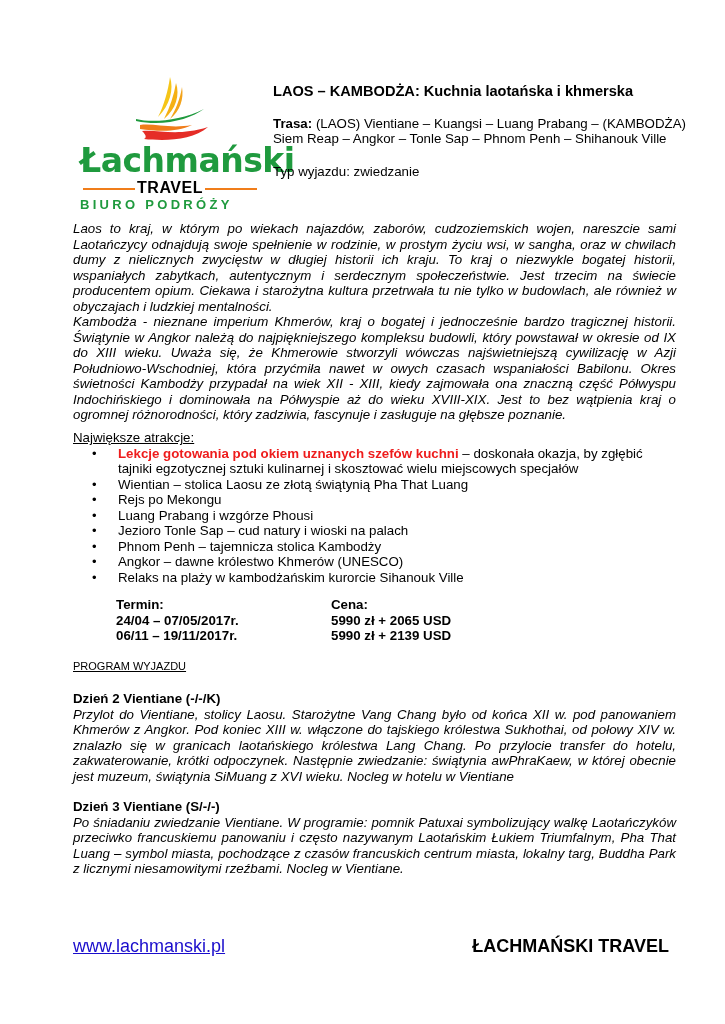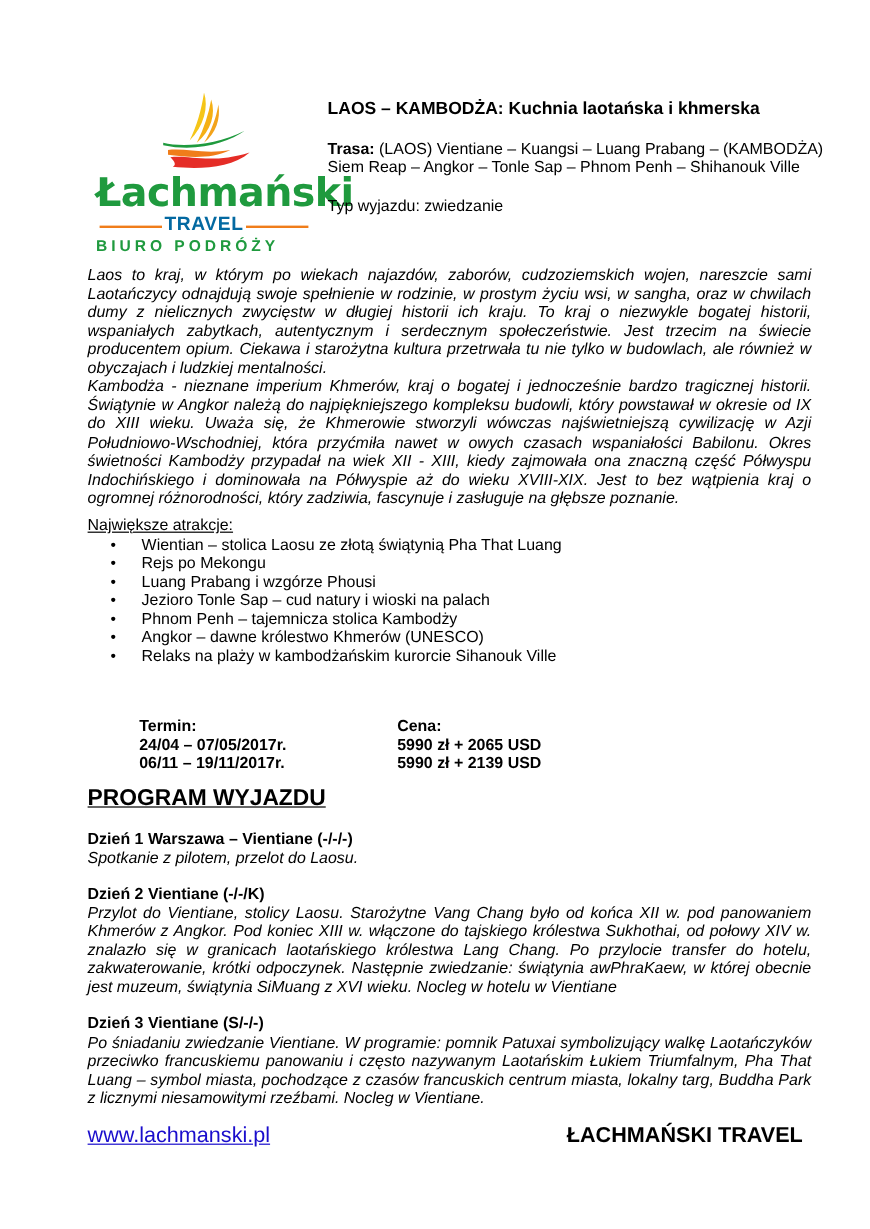--- a/index.html
+++ b/index.html
@@ -11,21 +11,21 @@
   .logo { position: absolute; left: 80px; top: 75px; width: 180px; height: 140px; }
   .logo svg { position: absolute; left: 50px; top: 0; }
   .logo-name { position: absolute; left: 0; top: 66px; width: 180px; text-align: center;
                font-family: "DejaVu Sans", sans-serif; font-weight: bold; font-size: 33px;
                color: #1f9a3e; letter-spacing: -0.5px; line-height: 40px; }
   .logo-travel-row { position: absolute; left: 3px; top: 104px; width: 174px; height: 18px; }
   .logo-line { position: absolute; top: 9px; height: 2px; background: #f07d1a; }
   .logo-line.l { left: 0; width: 52px; }
   .logo-line.r { right: 0; width: 52px; }
   .logo-travel { position: absolute; left: 0; right: 0; top: 0; text-align: center;
-                 font-weight: bold; font-size: 16px; color: #0369a1; line-height: 18px; letter-spacing: 0.5px; }
+                 font-weight: bold; font-size: 16px; color: #000000; line-height: 18px; letter-spacing: 0.5px; }
   .logo-sub { position: absolute; left: 0; top: 124px; width: 180px; 
               font-size: 13px; color: #1f9a3e; letter-spacing: 3.3px; line-height: 12px; font-weight: bold; }
 
   
   .hdr { position: absolute; left: 273px; top: 84px; width: 420px; font-size: 13.3px; line-height: 15.5px; }
   .hdr-title { font-weight: bold; font-size: 14.6px; margin: 0 0 16px 0; }
   .hdr-route { margin: 0 0 17px 0; }
   .hdr-route b { font-weight: bold; }
 
   
@@ -38,21 +38,21 @@
   .attr-list { list-style: none; margin: 0; padding: 0 0 0 45px; }
   .attr-list li { position: relative; margin: 0; }
   .attr-list li::before { content: "\2022"; position: absolute; left: -26px; top: 0; font-size: 13px; }
   .hl { color: #ee1c1c; font-weight: bold; }
 
   .dates { position: absolute; left: 116px; top: 597px; width: 400px; font-size: 13.3px; line-height: 15.5px; font-weight: bold; }
   .dates .col { position: absolute; top: 0; }
   .dates .col.c2 { left: 215px; }
 
   .program { top: 657px; }
-  .prog-title { font-weight: bold; font-size: 19px; text-decoration: underline; margin: 0 0 16px 0; line-height: 18px; }
+  .prog-title { font-weight: normal; font-size: 11px; text-decoration: underline; margin: 0 0 16px 0; line-height: 18px; }
   .day { margin: 0 0 15px 0; }
   .day-title { font-weight: bold; margin: 0; }
 
   .footer { position: absolute; left: 73px; top: 938px; width: 600px; font-size: 18px; line-height: 16px; }
   .footer a { color: #1a0dcc; text-decoration: underline; }
   .footer .brand { position: absolute; right: 4px; top: 0; font-weight: bold; }
 </style>
 </head>
 <body>
 
@@ -90,20 +90,21 @@
   </div>
 
   <div class="content intro">
     <p class="just">Laos to kraj, w którym po wiekach najazdów, zaborów, cudzoziemskich wojen, nareszcie sami Laotańczycy odnajdują swoje spełnienie w rodzinie, w prostym życiu wsi, w sangha, oraz w chwilach dumy z nielicznych zwycięstw w długiej historii ich kraju. To kraj o niezwykle bogatej historii, wspaniałych zabytkach, autentycznym i serdecznym społeczeństwie. Jest trzecim na świecie producentem opium. Ciekawa i starożytna kultura przetrwała tu nie tylko w budowlach, ale również w obyczajach i ludzkiej mentalności.</p>
     <p class="just">Kambodża - nieznane imperium Khmerów, kraj o bogatej i jednocześnie bardzo tragicznej historii. Świątynie w Angkor należą do najpiękniejszego kompleksu budowli, który powstawał w okresie od IX do XIII wieku. Uważa się, że Khmerowie stworzyli wówczas najświetniejszą cywilizację w Azji Południowo-Wschodniej, która przyćmiła nawet w owych czasach wspaniałości Babilonu. Okres świetności Kambodży przypadał na wiek XII - XIII, kiedy zajmowała ona znaczną część Półwyspu Indochińskiego i dominowała na Półwyspie aż do wieku XVIII-XIX. Jest to bez wątpienia kraj o ogromnej różnorodności, który zadziwia, fascynuje i zasługuje na głębsze poznanie.</p>
   </div>
 
   <div class="content attractions">
     <p class="attr-head">Największe atrakcje:</p>
     <ul class="attr-list">
+      <li><span class="hl">Lekcje gotowania pod okiem uznanych szefów kuchni</span><span> – doskonała okazja, by zgłębić tajniki egzotycznej sztuki kulinarnej i skosztować wielu miejscowych specjałów</span></li>
       <li>Wientian – stolica Laosu ze złotą świątynią Pha That Luang</li>
       <li>Rejs po Mekongu</li>
       <li>Luang Prabang i wzgórze Phousi</li>
       <li>Jezioro Tonle Sap – cud natury i wioski na palach</li>
       <li>Phnom Penh – tajemnicza stolica Kambodży</li>
       <li>Angkor – dawne królestwo Khmerów (UNESCO)</li>
       <li>Relaks na plaży w kambodżańskim kurorcie Sihanouk Ville</li>
     </ul>
   </div>
 
@@ -116,24 +117,20 @@
     <div class="col c2">
       <div>Cena:</div>
       <div>5990 zł + 2065 USD</div>
       <div>5990 zł + 2139 USD</div>
     </div>
   </div>
 
   <div class="content program">
     <p class="prog-title">PROGRAM WYJAZDU</p>
     <div class="day">
-      <p class="day-title">Dzień 1 Warszawa – Vientiane (-/-/-)</p>
-      <p class="just">Spotkanie z pilotem, przelot do Laosu.</p>
-    </div>
-    <div class="day">
       <p class="day-title">Dzień 2 Vientiane (-/-/K)</p>
       <p class="just">Przylot do Vientiane, stolicy Laosu. Starożytne Vang Chang było od końca XII w. pod panowaniem Khmerów z Angkor. Pod koniec XIII w. włączone do tajskiego królestwa Sukhothai, od połowy XIV w. znalazło się w granicach laotańskiego królestwa Lang Chang. Po przylocie transfer do hotelu, zakwaterowanie, krótki odpoczynek. Następnie zwiedzanie: świątynia awPhraKaew, w której obecnie jest muzeum, świątynia SiMuang z XVI wieku. Nocleg w hotelu w Vientiane</p>
     </div>
     <div class="day">
       <p class="day-title">Dzień 3 Vientiane (S/-/-)</p>
       <p class="just">Po śniadaniu zwiedzanie Vientiane. W programie: pomnik Patuxai symbolizujący walkę Laotańczyków przeciwko francuskiemu panowaniu i często nazywanym Laotańskim Łukiem Triumfalnym, Pha That Luang – symbol miasta, pochodzące z czasów francuskich centrum miasta, lokalny targ, Buddha Park  z licznymi niesamowitymi rzeźbami. Nocleg w Vientiane.</p>
     </div>
   </div>
 
   <div class="footer">

